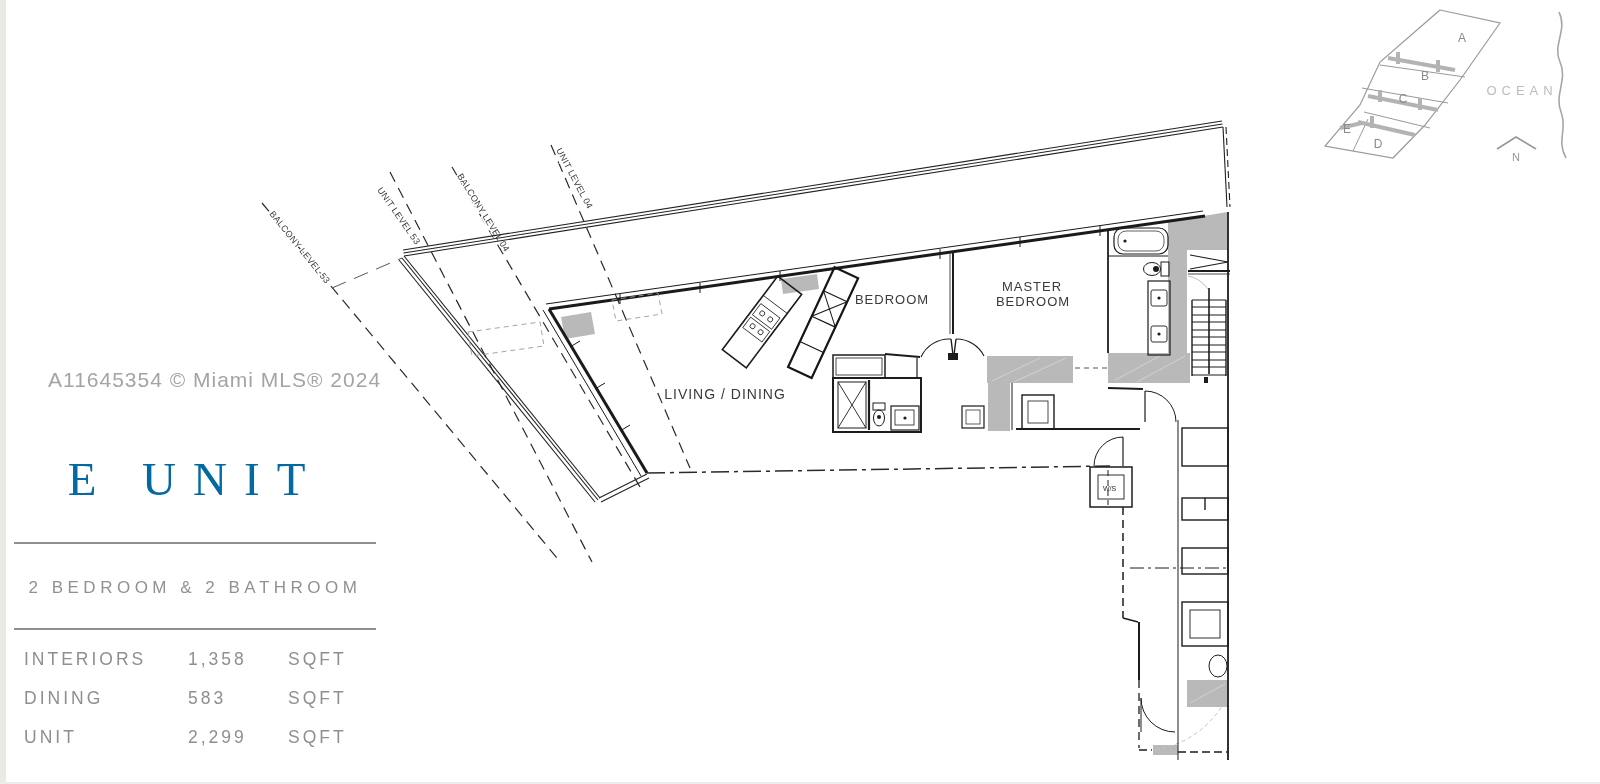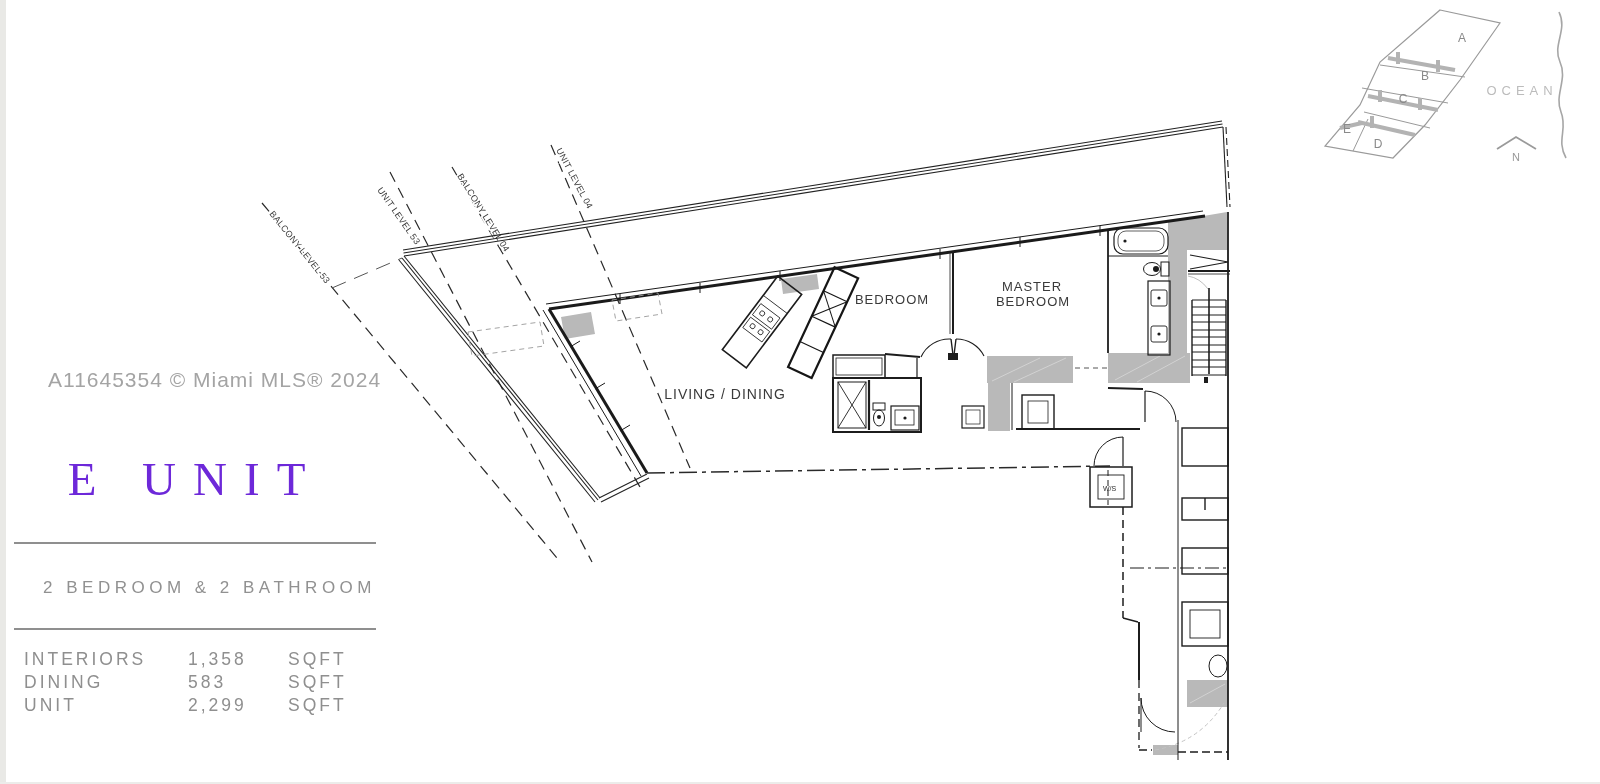--- a/index.html
+++ b/index.html
@@ -5,29 +5,29 @@
   html,body{margin:0;padding:0;background:#ffffff;}
   body{width:1600px;height:784px;position:relative;overflow:hidden;
        font-family:"Liberation Sans",sans-serif;}
   .edge-left{position:absolute;left:0;top:0;width:6px;height:784px;background:#e9e9e6;}
   .edge-bottom{position:absolute;left:0;bottom:0;width:1600px;height:2px;background:#ececea;}
   .plan-svg{position:absolute;left:0;top:0;}
   .watermark{position:absolute;left:14px;top:368px;font-size:21px;color:#a4a4a4;
              letter-spacing:1px;margin-left:34px;}
   .title-block{position:absolute;left:14px;top:452px;width:362px;height:310px;}
   .unit-title{position:absolute;top:0;left:0;width:100%;text-align:center;
-              font-family:"Liberation Serif",serif;font-size:47px;color:#6d28d9;
+              font-family:"Liberation Serif",serif;font-size:47px;color:#0369a1;
               letter-spacing:17px;font-weight:500;}
   .rule{position:absolute;left:0;width:100%;border-top:2px solid #8f8f8f;}
   .rule1{top:90px;}
   .rule2{top:176px;}
-  .unit-subtitle{position:absolute;top:126px;left:0;width:100%;text-align:right;
+  .unit-subtitle{position:absolute;top:126px;left:0;width:100%;text-align:center;
                  font-size:17px;color:#919191;letter-spacing:4.5px;}
   .area-table{position:absolute;top:196px;left:0;width:100%;display:flex;
-              flex-direction:column;gap:1px;}
+              flex-direction:column;gap:17px;}
   .area-row{display:flex;align-items:center;font-size:17.5px;color:#8f8f8f;
             letter-spacing:3px;height:22px;}
   .area-row .lbl{flex:1;text-align:left;padding-left:10px;}
   .area-row .val{width:100px;text-align:left;}
   .area-row .unit{width:88px;text-align:left;}
   svg text{font-family:"Liberation Sans",sans-serif;}
   .roomlabel{font-size:13px;fill:#3a3a3a;letter-spacing:1px;}
   .reflabel{font-size:9px;fill:#3c3c3c;letter-spacing:.3px;
             paint-order:stroke;stroke:#ffffff;stroke-width:3px;}
   .kmletter{font-size:12px;fill:#8a8a8a;}

